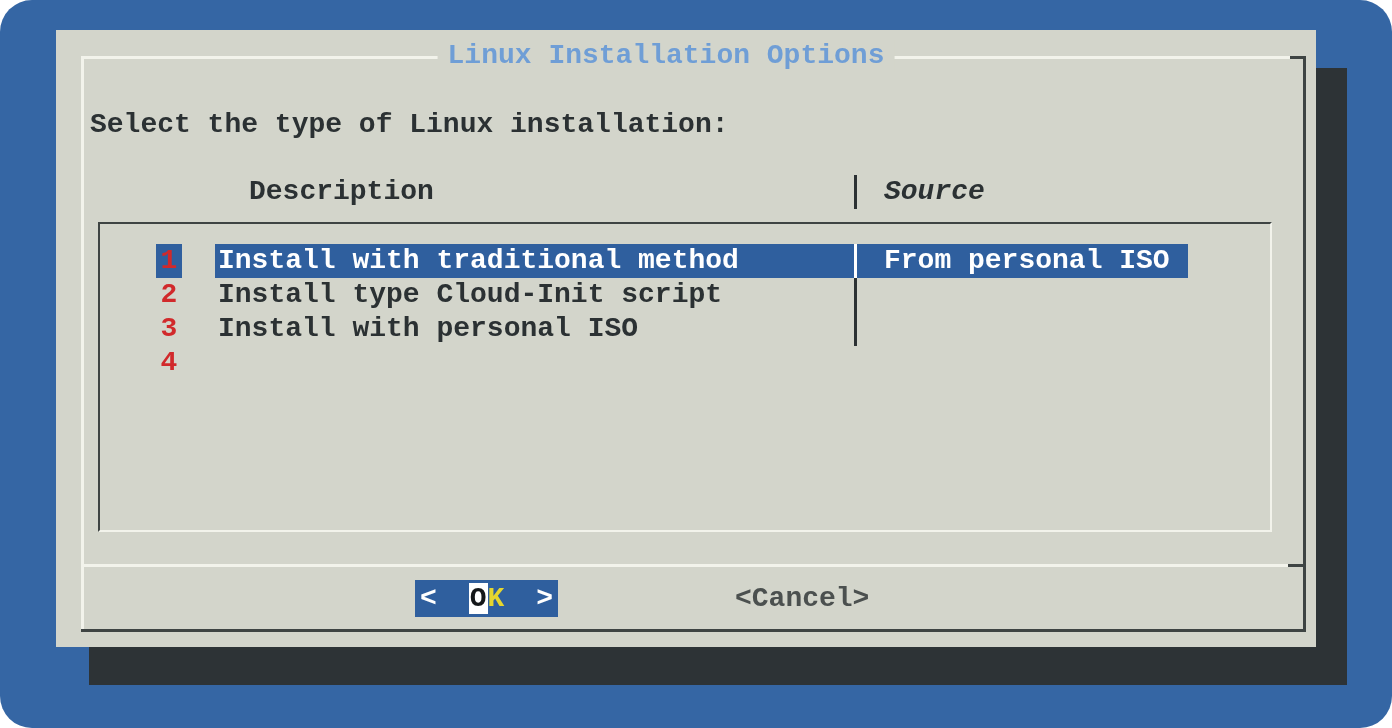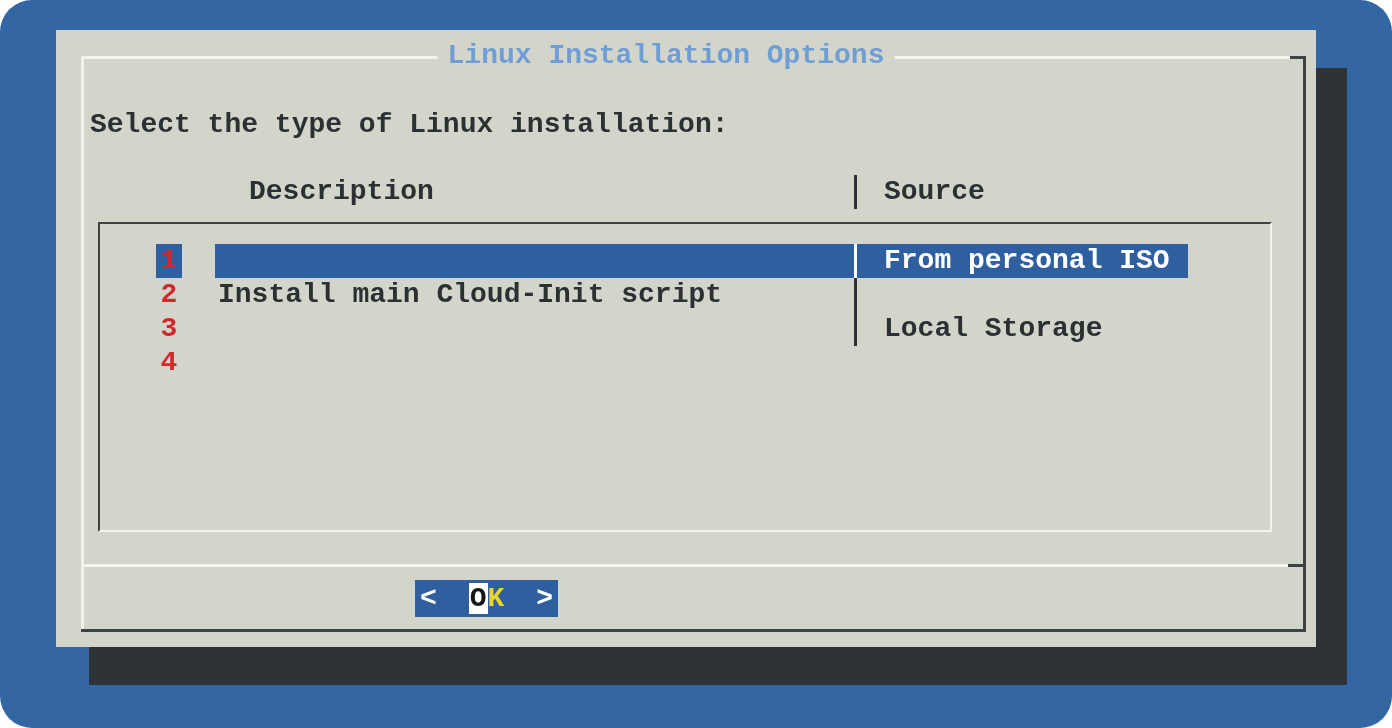--- a/index.html
+++ b/index.html
@@ -47,21 +47,21 @@
     transform:translateX(calc(-50% - 20px));
     background:var(--dialog-gray);color:var(--title-blue);
     padding:0 10px;line-height:32px;white-space:nowrap;z-index:2;
   }
   .message{
     position:absolute;left:34px;top:78px;line-height:34px;white-space:nowrap;
   }
   .col-headers{position:absolute;left:0;top:145px;width:1260px;height:34px;}
   .h-desc{position:absolute;left:162px;top:0;line-height:34px;margin-left:31px;}
   .h-pipe{position:absolute;left:798px;top:0;width:3px;height:34px;background:var(--text-dark);}
-  .h-src{position:absolute;left:828px;top:0;line-height:34px;}
+  .h-src{position:absolute;left:828px;top:0;line-height:34px;font-style:italic;}
 
   .listbox{
     position:absolute;left:42px;top:192px;width:1170px;height:306px;
     border-top:2px solid var(--border-dark);
     border-left:2px solid var(--border-dark);
     border-bottom:2px solid var(--border-light);
     border-right:2px solid var(--border-light);
   }
   .menu-row{position:absolute;left:0;width:100%;height:34px;line-height:34px;}
   .hl-bar{position:absolute;left:115px;top:0;width:973px;height:34px;background:var(--hl-blue);}
@@ -110,38 +110,40 @@
     <div class="col-headers">
       <span class="h-desc">Description</span>
       <span class="h-pipe"></span>
       <span class="h-src">Source</span>
     </div>
 
     <div class="listbox" id="menu-listbox">
         <div class="menu-row selected" style="top: 20px;">
           <div class="hl-bar"></div>
           <span class="tag">1</span>
+          <span class="desc">Install with traditional method</span>
           <span class="vpipe"></span>
           <span class="src">From personal ISO</span>
         </div>
         <div class="menu-row" style="top: 54px;">
           <span class="tag">2</span>
-          <span class="desc">Install main Cloud-Init script</span>
+          <span class="desc">Install type Cloud-Init script</span>
           <span class="vpipe"></span>
         </div>
         <div class="menu-row" style="top: 88px;">
           <span class="tag">3</span>
+          <span class="desc">Install with personal ISO</span>
           <span class="vpipe"></span>
-          <span class="src">Local Storage</span>
         </div>
         <div class="menu-row" style="top: 122px;">
           <span class="tag">4</span>
         </div>
       </div>
 
     <div class="ok-button">
       <span class="lb">&lt;</span>
       <span class="ok-center"><span class="ok-cursor">O</span><span class="ok-hot">K</span></span>
       <span class="rb">&gt;</span>
     </div>
 
+    <div class="cancel-button">&lt;Cancel&gt;</div>
   </div>
 </div>
 
 </body></html>

